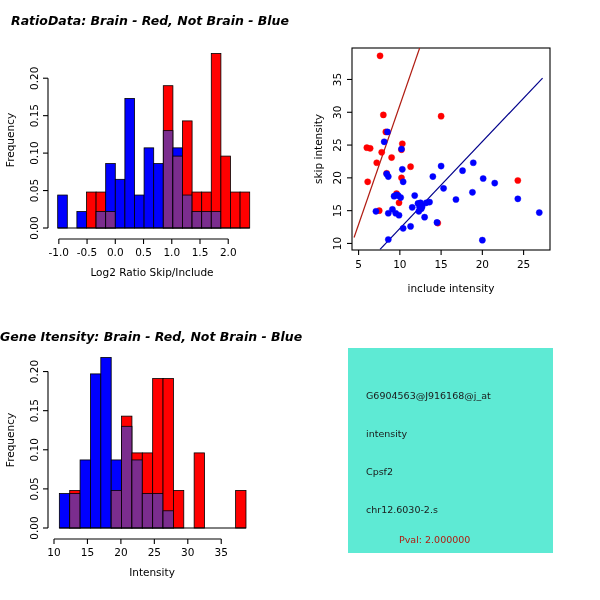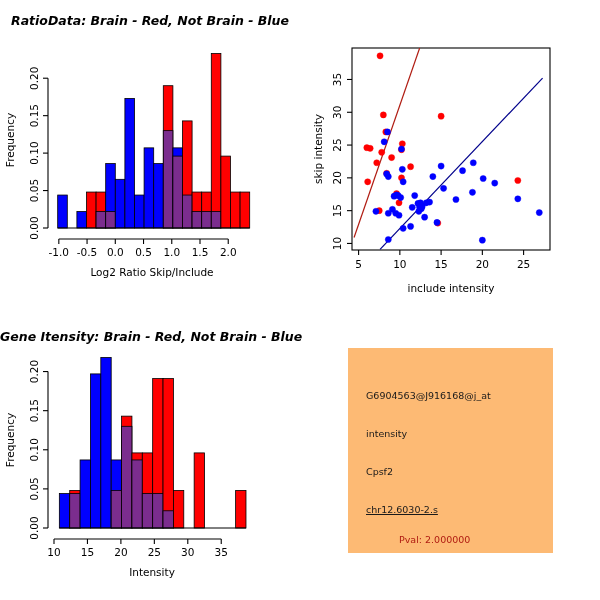--- a/index.html
+++ b/index.html
@@ -6,21 +6,21 @@
   body{width:600px;height:600px;background:#ffffff;
        font-family:"DejaVu Sans","Liberation Sans",sans-serif;overflow:hidden;}
   #root{position:relative;width:600px;height:600px;}
   .panel{position:absolute;}
   .ttl{position:absolute;width:100%;text-align:center;font-weight:bold;
        font-size:12.5px;color:#000;letter-spacing:0px;white-space:nowrap;font-style:italic;}
   svg{display:block;}
   text{font-family:"DejaVu Sans","Liberation Sans",sans-serif;fill:#000;}
   .tick{font-size:10.5px;}
   .axlab{font-size:10.5px;}
-  .infoBox{position:absolute;background:#fdba74;text-align:right;}
+  .infoBox{position:absolute;background:#5eead4;text-align:right;}
   .infoLine{position:absolute;font-size:9.5px;color:#1a1a1a;white-space:nowrap;}
   .infoLine.pval{color:#b01c12;margin-left:33px;}
 </style>
 </head>
 <body>
 
 <div id="root">
 
   <div class="panel" style="left:0px;top:0px;width:300px;height:300px;">
     <div class="ttl" style="top:13px;">RatioData: Brain - Red, Not Brain - Blue</div>
@@ -251,17 +251,17 @@
         <line x1="59.34494773519164" y1="228" x2="245.993031358885" y2="228" stroke="#000" stroke-width="1"></line>
         <text x="152" y="276" class="axlab" text-anchor="middle">Intensity</text>
         <text x="14" y="140" class="axlab" text-anchor="middle" transform="rotate(-90 14 140)">Frequency</text>
       </svg>
   </div>
 
   <div class="infoBox" style="left:348px;top:348px;width:205px;height:205px;">
     <div class="infoLine" style="left:18px;top:42px;">G6904563@J916168@j_at</div>
     <div class="infoLine" style="left:18px;top:80px;">intensity</div>
     <div class="infoLine" style="left:18px;top:118px;">Cpsf2</div>
-    <div class="infoLine" style="left:18px;top:156px;text-decoration:underline;">chr12.6030-2.s</div>
+    <div class="infoLine" style="left:18px;top:156px;">chr12.6030-2.s</div>
     <div class="infoLine pval" style="left:18px;top:186px;">Pval: 2.000000</div>
   </div>
 
 </div>
 
 </body></html>

